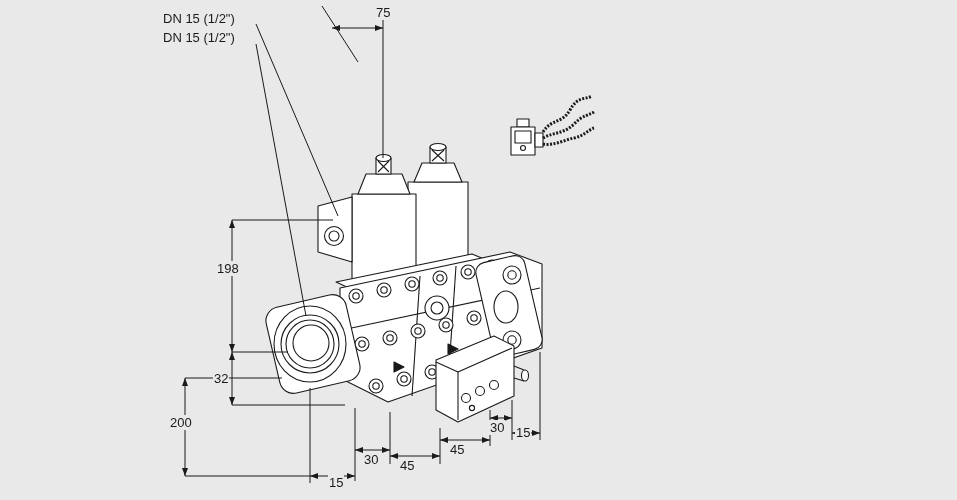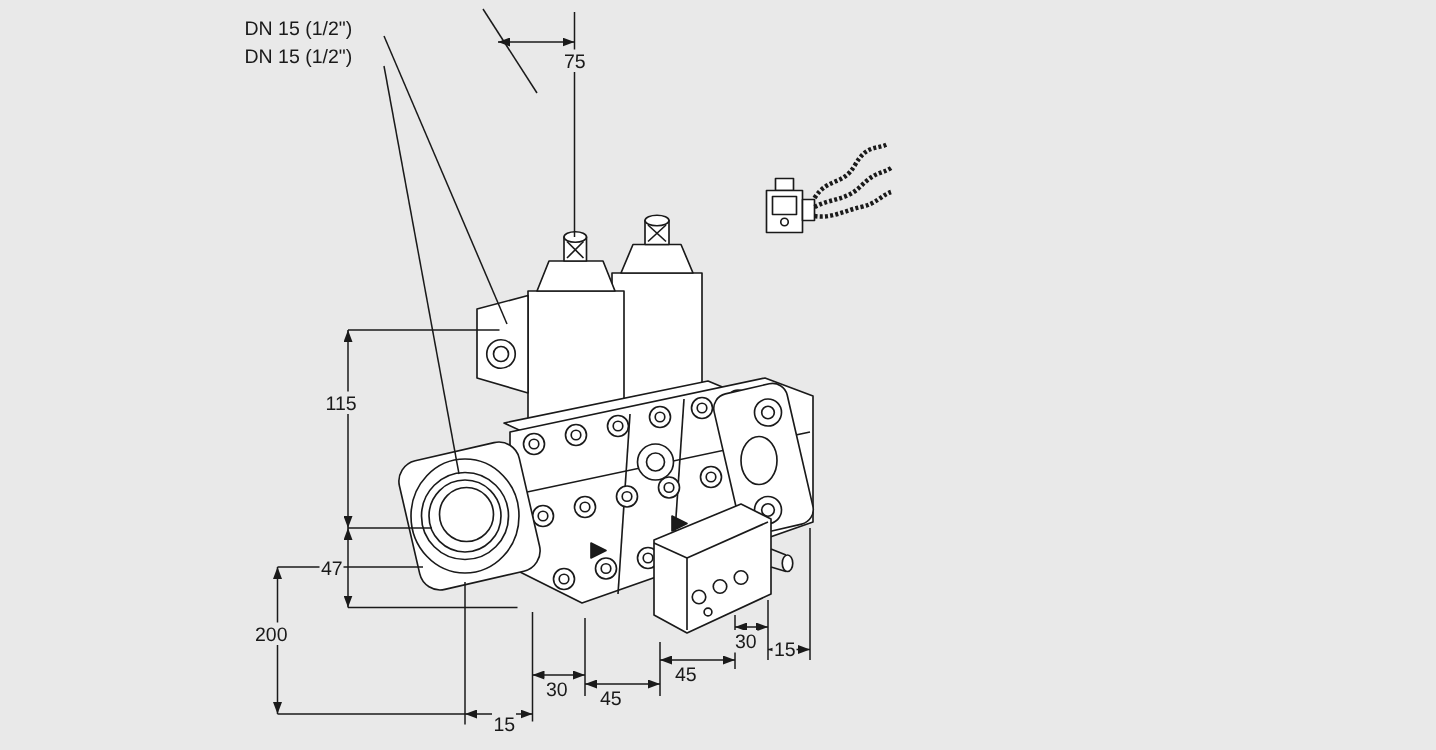--- a/index.html
+++ b/index.html
@@ -185,23 +185,23 @@
       <line x1="355" y1="450" x2="390" y2="450" marker-start="url(#arr)" marker-end="url(#arr)"></line>
       <line x1="390" y1="456" x2="440" y2="456" marker-start="url(#arr)" marker-end="url(#arr)"></line>
       <line x1="440" y1="440" x2="490" y2="440" marker-start="url(#arr)" marker-end="url(#arr)"></line>
       <line x1="490" y1="418" x2="512" y2="418" marker-start="url(#arr)" marker-end="url(#arr)"></line>
       <line x1="512" y1="433" x2="540" y2="433" marker-start="url(#arr)" marker-end="url(#arr)"></line>
     </g>
   </svg>
 
   <div class="lbl" style="left:162px;top:11px">DN 15 (1/2")</div>
   <div class="lbl" style="left:162px;top:30px">DN 15 (1/2")</div>
-  <div class="lbl" style="left:375px;top:33px">75</div>
-  <div class="lbl" style="left:216px;top:261px">115</div>
-  <div class="lbl" style="left:213px;top:371px">47</div>
+  <div class="lbl" style="left:375px;top:5px">75</div>
+  <div class="lbl" style="left:216px;top:261px">198</div>
+  <div class="lbl" style="left:213px;top:371px">32</div>
   <div class="lbl" style="left:169px;top:415px">200</div>
   <div class="lbl" style="left:363px;top:452px">30</div>
   <div class="lbl" style="left:399px;top:458px">45</div>
   <div class="lbl" style="left:449px;top:442px">45</div>
   <div class="lbl" style="left:489px;top:420px">30</div>
   <div class="lbl" style="left:515px;top:425px">15</div>
   <div class="lbl" style="left:328px;top:475px">15</div>
 
 </div>
 

